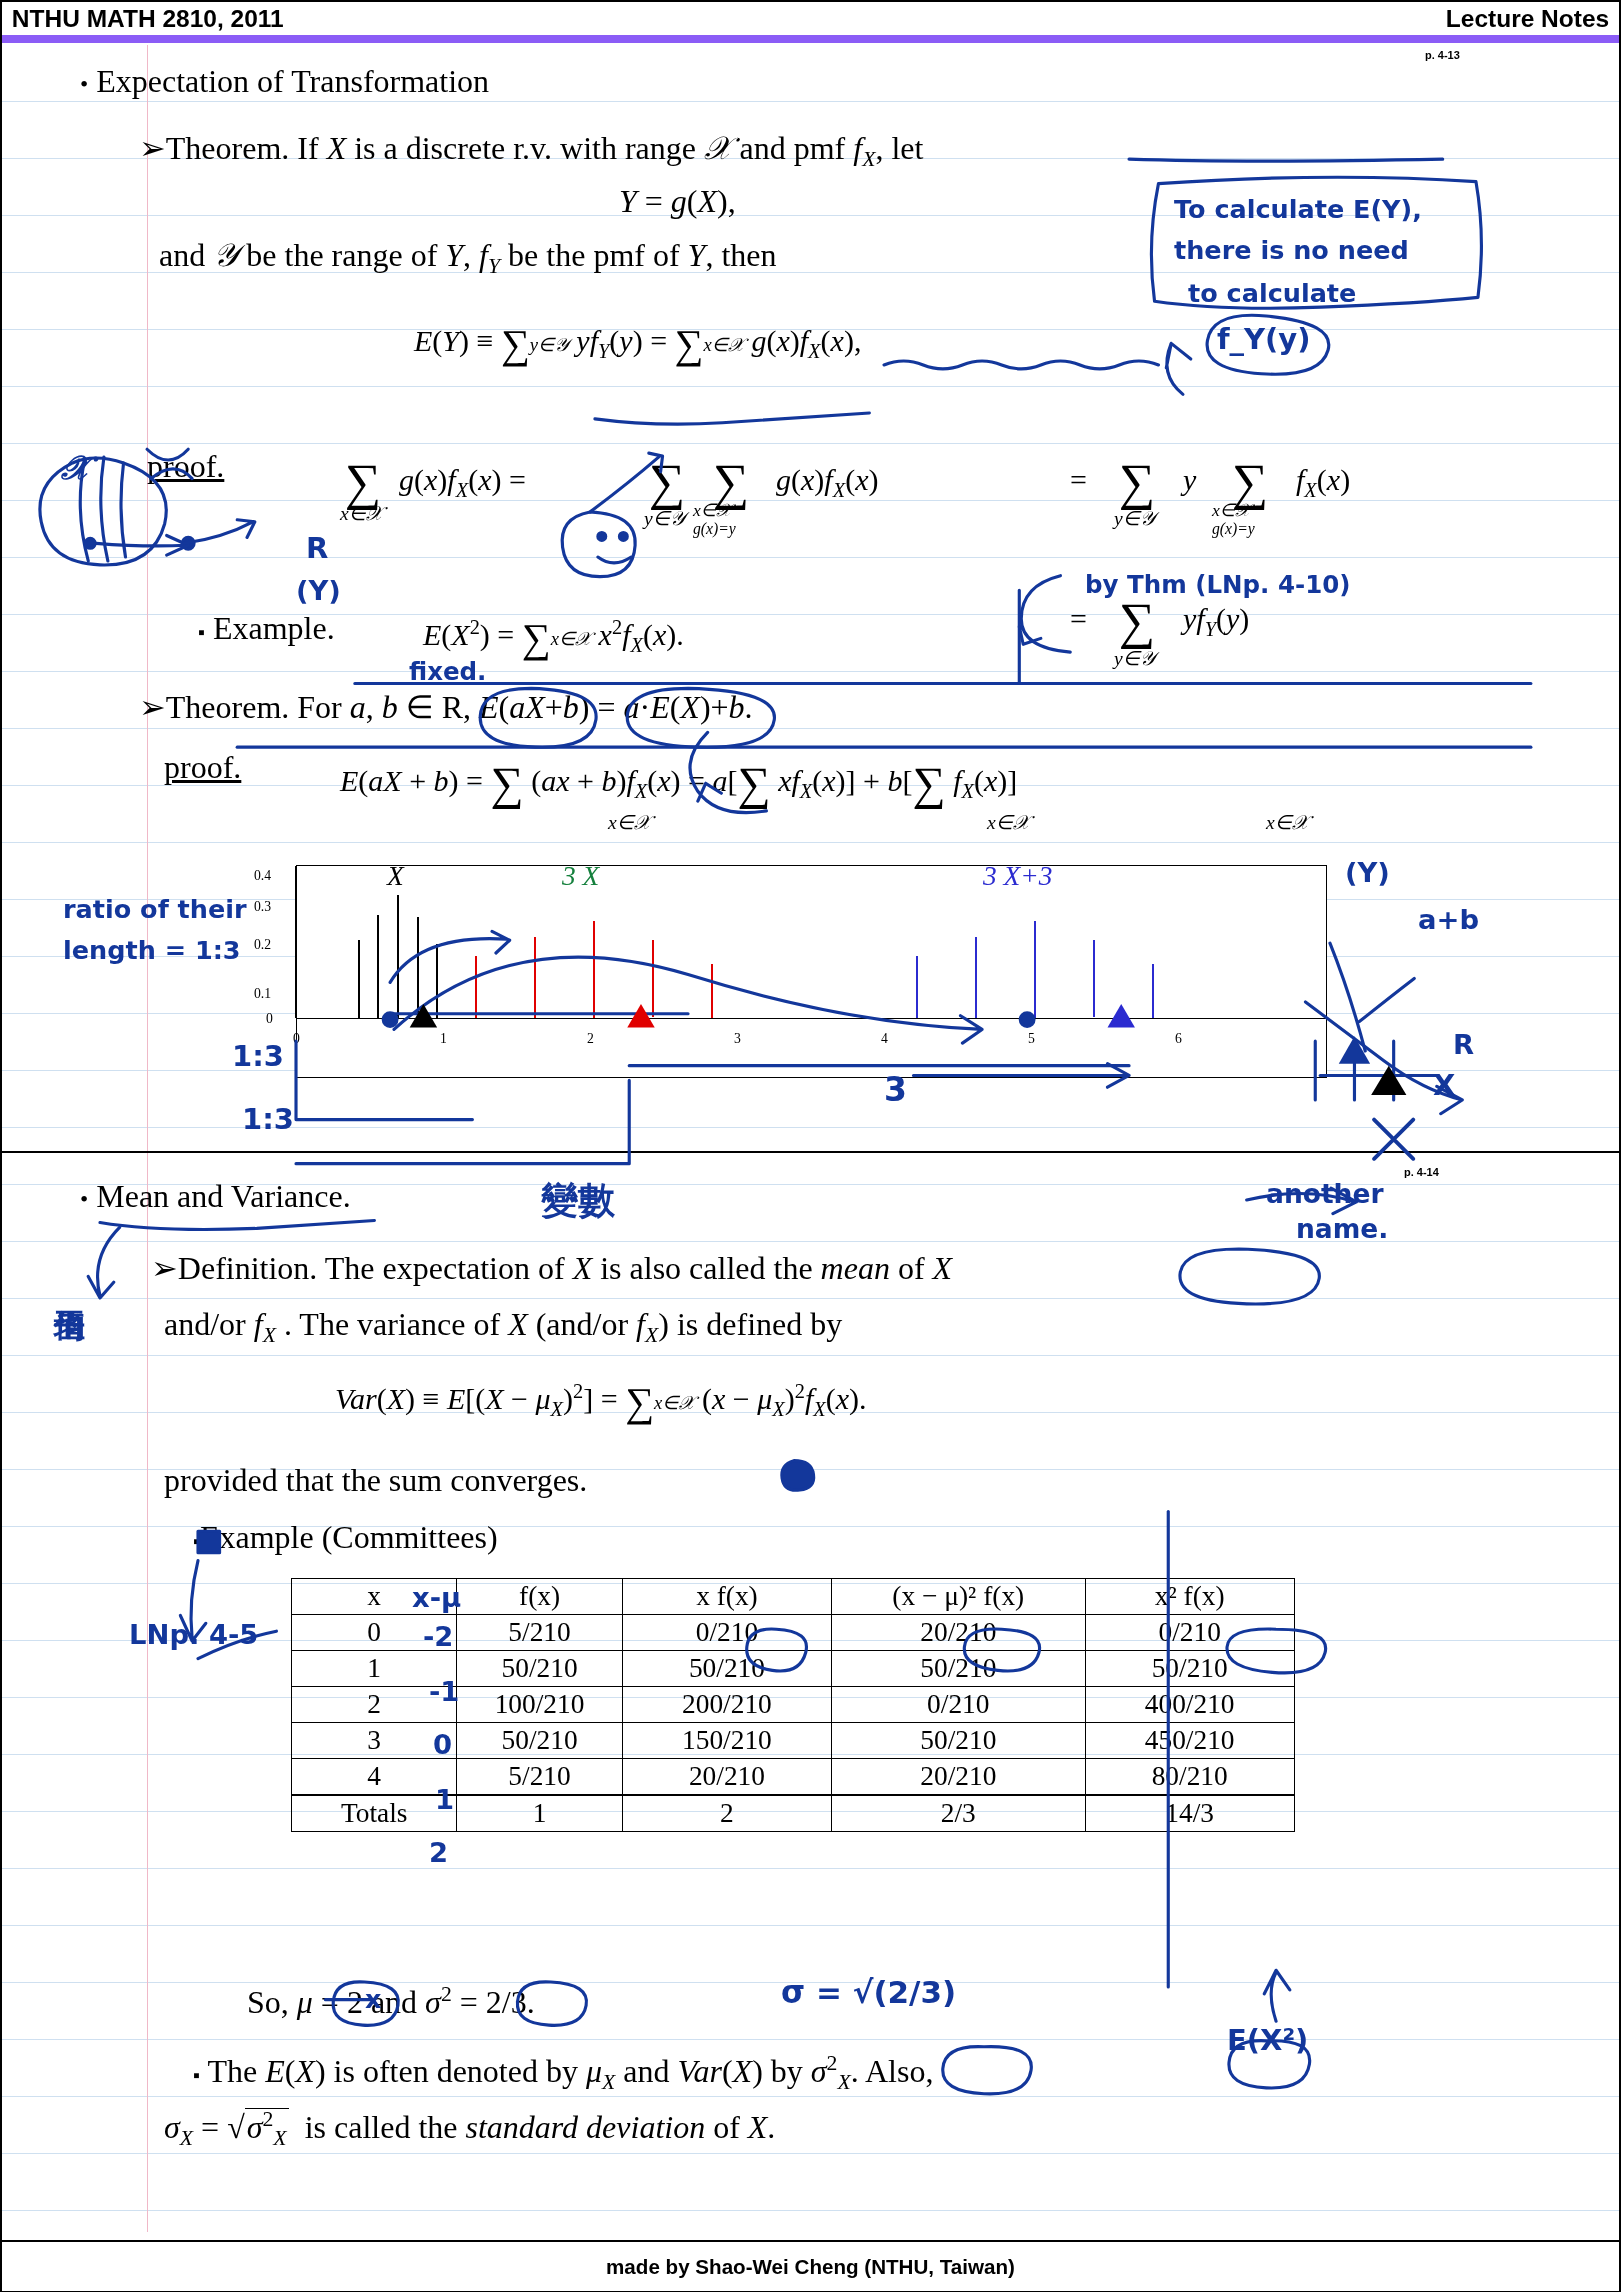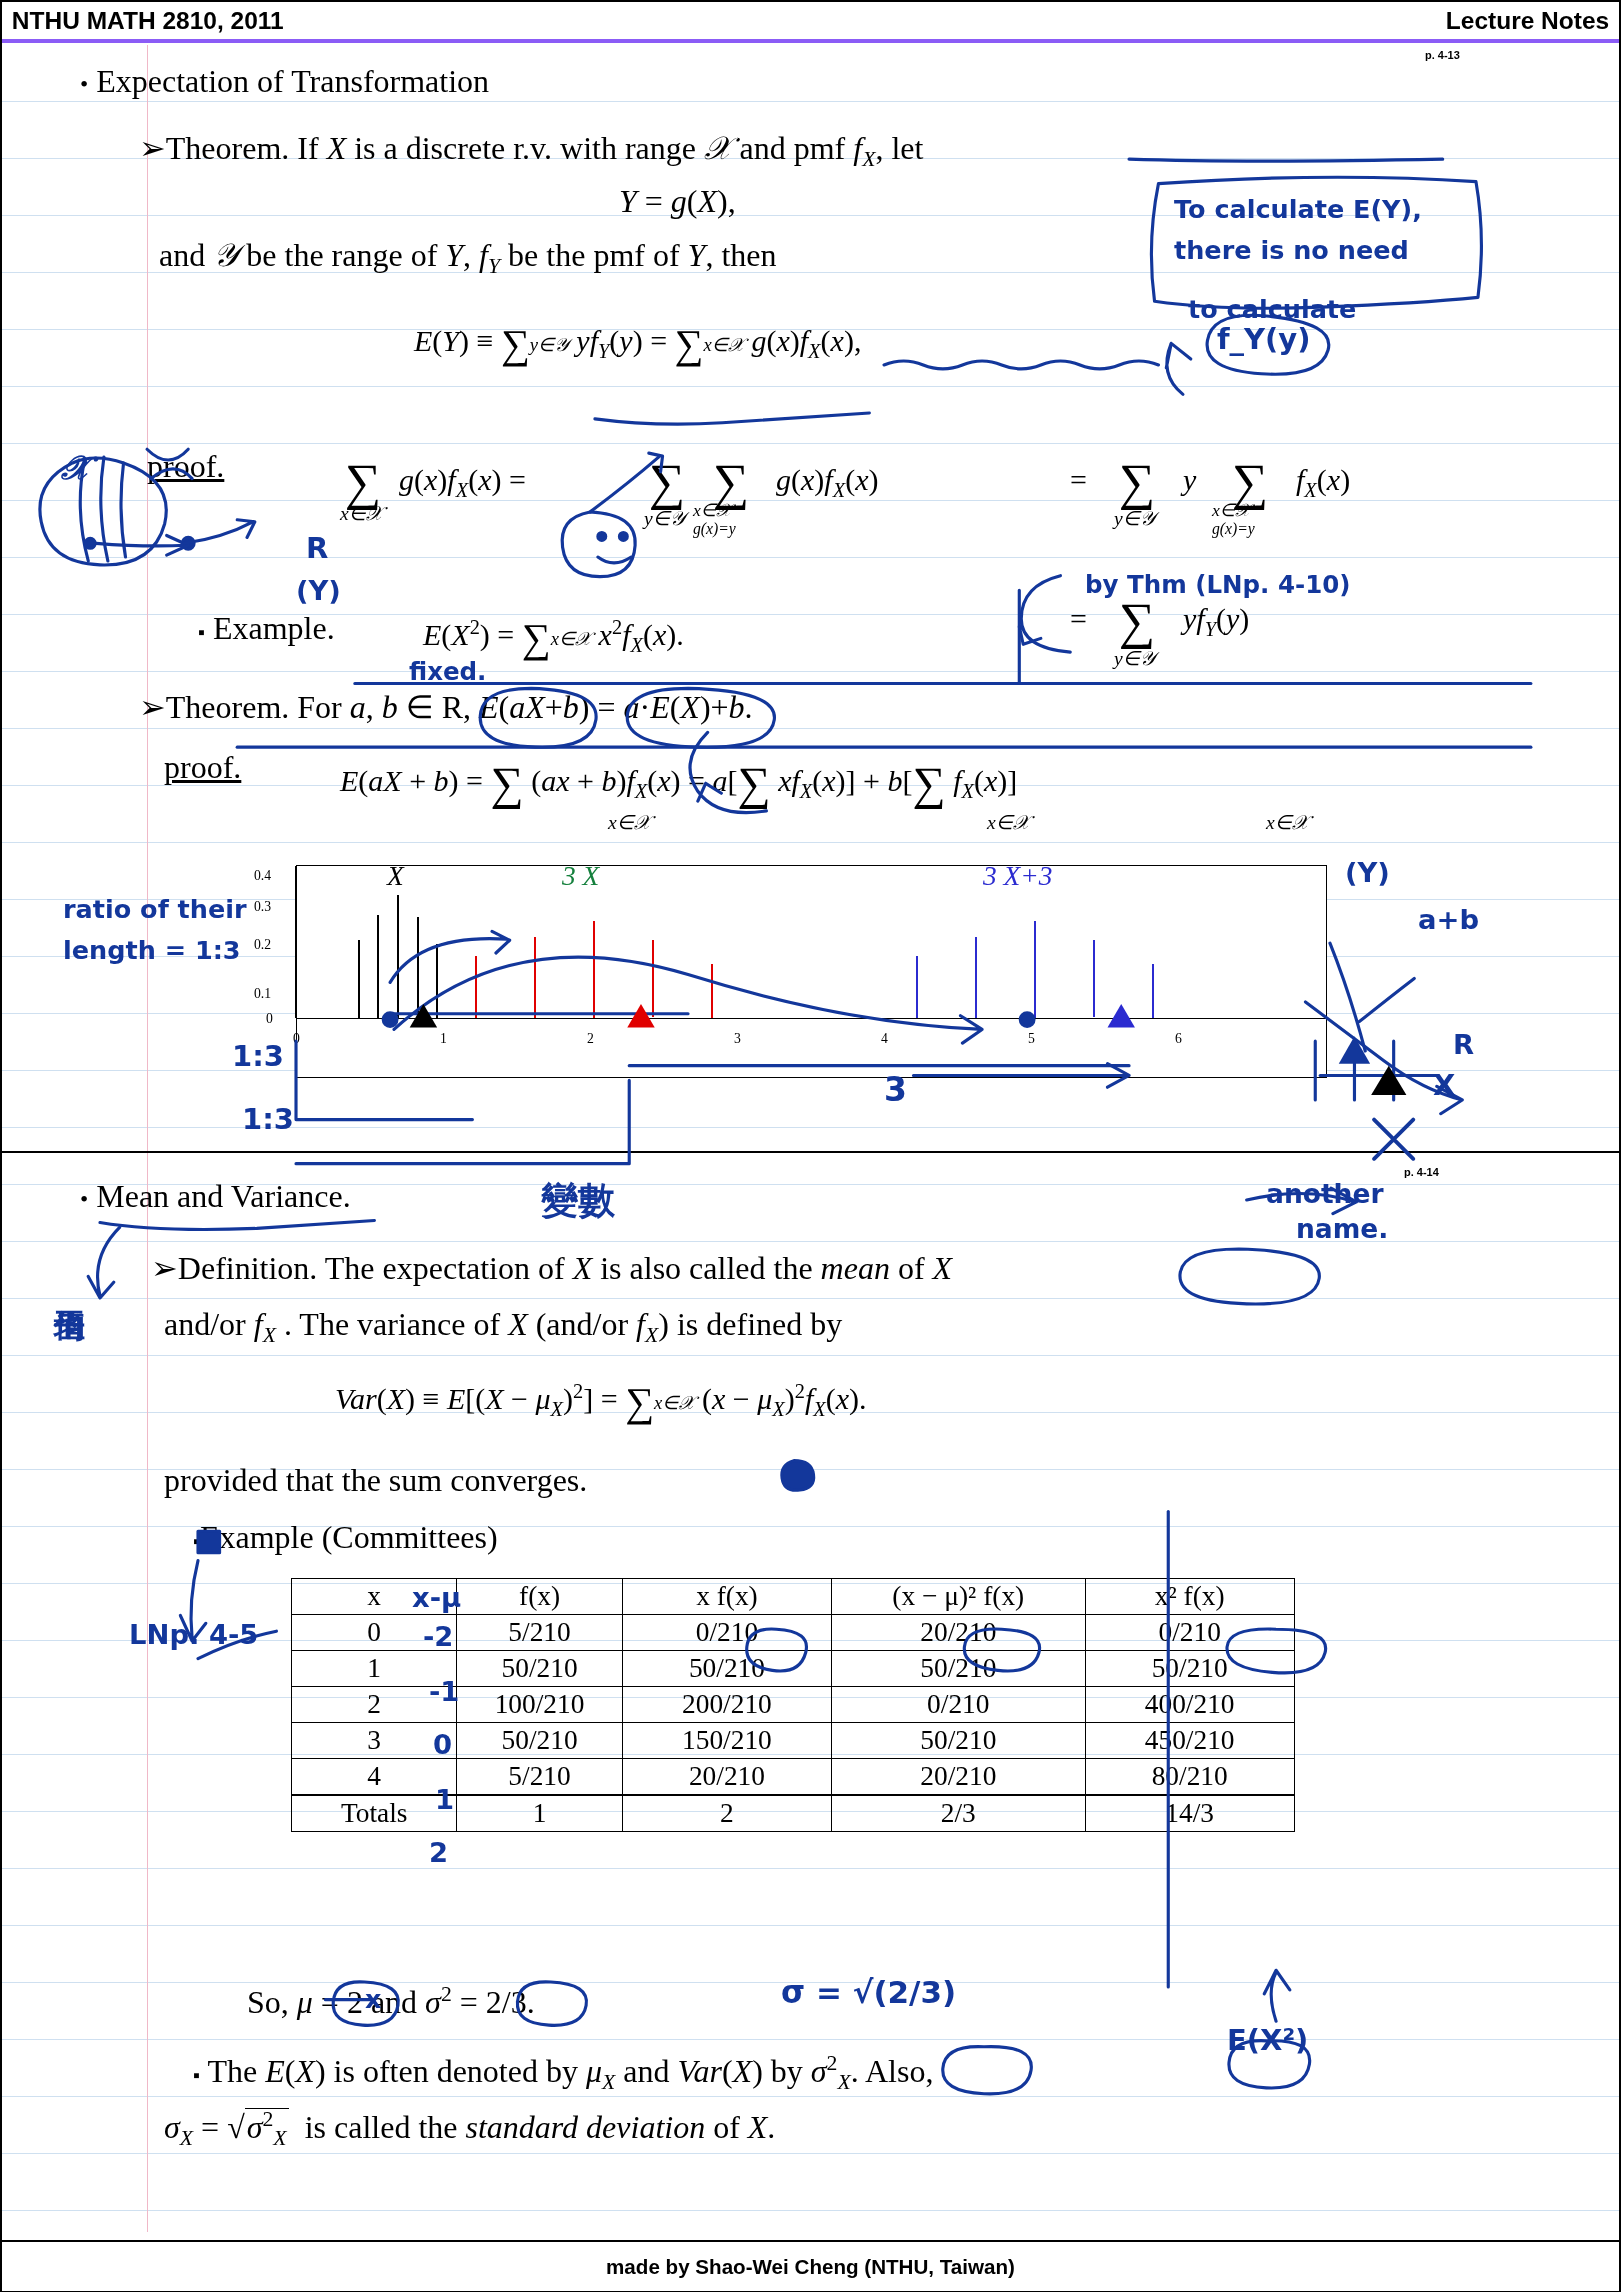--- a/index.html
+++ b/index.html
@@ -21,21 +21,21 @@
     background-image:repeating-linear-gradient(to bottom, transparent 0px, transparent 56px, #cfe0f0 56px, #cfe0f0 57px);
     background-position:0 43px;
     pointer-events:none;
   }
   .margin-line{
     position:absolute;top:43px;bottom:59px;left:145px;width:1px;background:#f0b8c8;
   }
   
   .hdr{
     position:absolute;top:0;left:0;right:0;height:41px;
-    border-bottom:4px solid #8b5cf6;
+    border-bottom:8px solid #8b5cf6;
     font-family:"Liberation Sans", sans-serif;
     font-size:24.5px;font-weight:bold;
     display:flex;align-items:center;justify-content:space-between;
     padding:0 9.8px;box-sizing:border-box;
     background:#fff;
   }
   .ftr{
     position:absolute;bottom:0;left:0;right:0;height:49px;
     border-top:2px solid #000;
     font-family:"Liberation Sans", sans-serif;
@@ -405,21 +405,21 @@
 
       <path d="M1002 2086 q-40 -2 -42 22 q-2 24 42 26 q44 2 48 -24 q4 -26 -48 -24z"></path>
       <path d="M1290 2080 q-36 -2 -38 22 q-2 24 38 26 q40 2 44 -24 q4 -26 -44 -24z"></path>
 
       <path d="M200 1690 q40 -20 80 -28"></path>
     </g>
   </svg>
 
   <div class="hw" style="top:192px;left:1172px;font-size:25.5px;">To calculate E(Y),</div>
   <div class="hw" style="top:233px;left:1172px;font-size:25.5px;">there is no need</div>
-  <div class="hw" style="top:276px;left:1186px;font-size:25.5px;margin-top:16px;">to calculate</div>
+  <div class="hw" style="top:276px;left:1186px;font-size:25.5px;">to calculate</div>
   <div class="hw" style="top:320px;left:1215px;font-size:29px;">f_Y(y)</div>
   <div class="hw" style="top:568px;left:1083px;font-size:24.5px;">by Thm (LNp. 4-10)</div>
   <div class="hw" style="top:655px;left:407px;font-size:24.5px;">fixed.</div>
   <div class="hw" style="top:446px;left:59px;font-size:33px;font-style:italic;">𝒳</div>
   <div class="hw" style="top:529px;left:304px;font-size:29px;">R</div>
   <div class="hw" style="top:573px;left:294px;font-size:27.4px;">(Y)</div>
 
   <div class="hw" style="top:892px;left:61px;font-size:25.5px;">ratio of their</div>
   <div class="hw" style="top:933px;left:61px;font-size:25.5px;">length = 1:3</div>
   <div class="hw" style="top:1037px;left:230px;font-size:29px;">1:3</div>

